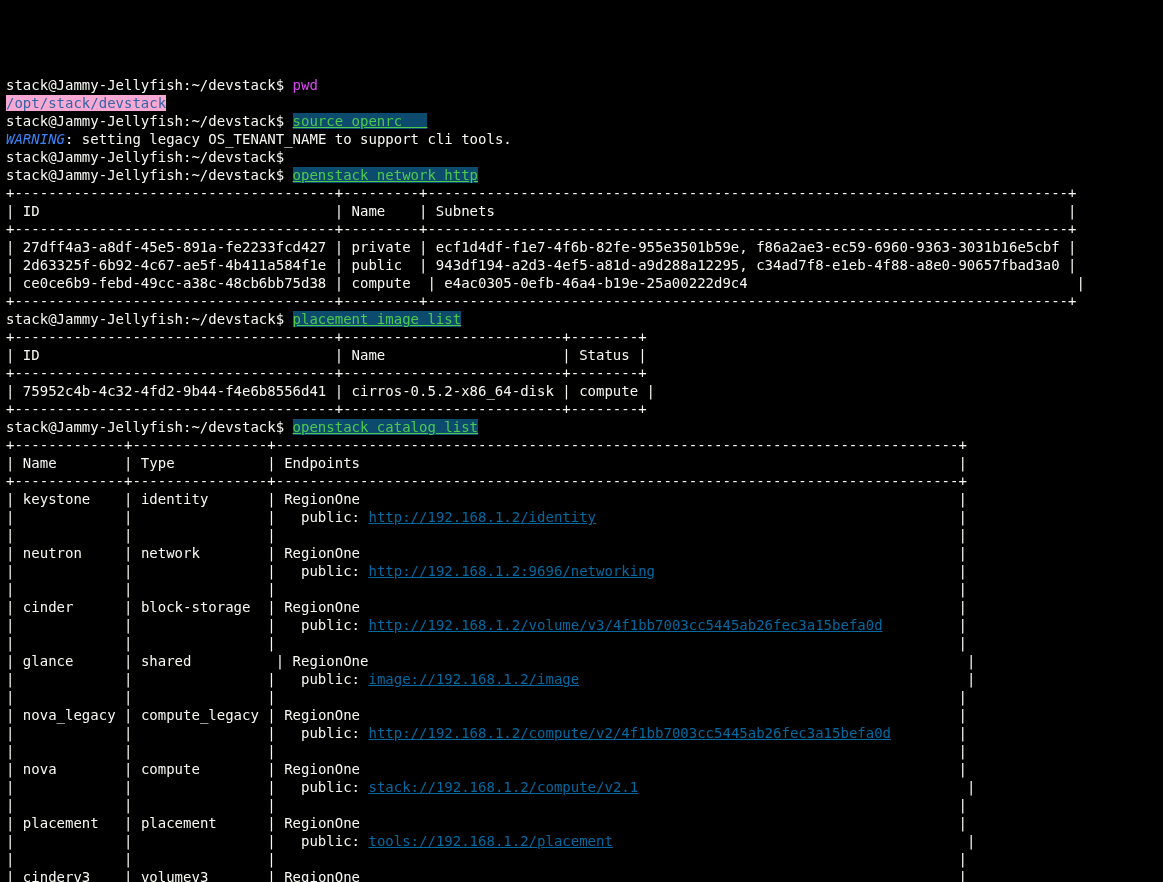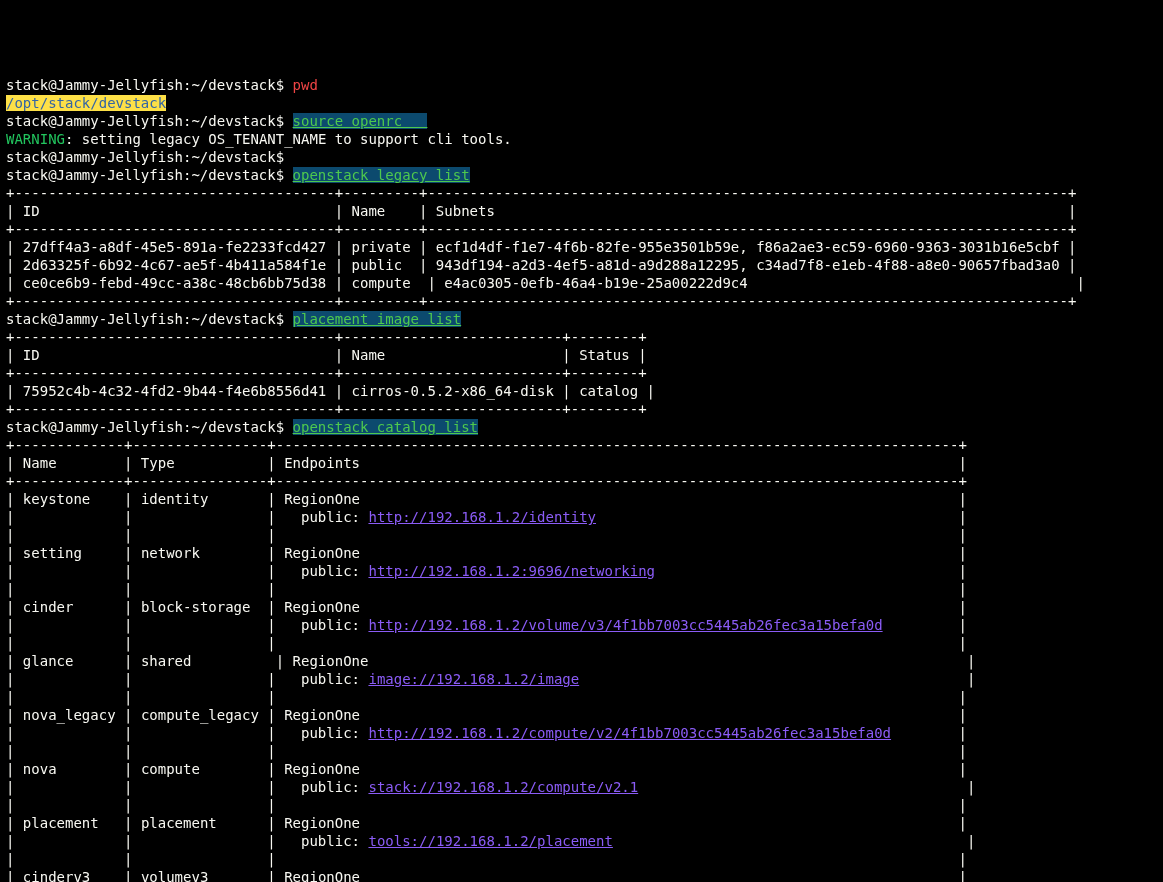--- a/index.html
+++ b/index.html
@@ -8,59 +8,59 @@
       color: #f8f8f2;
       font-family: "DejaVu Sans Mono", "Liberation Mono", "Courier New", monospace;
       font-size: 14px;
       line-height: 18px;
       padding: 4px 6px;
       white-space: pre;
       width: 1163px;
       height: 882px;
       overflow: hidden;
     }
-    .cmd-green { color: #ef4444; }
-    .warn-orange { color: #22c55e; }
+    .cmd-green { color: #d946ef; }
+    .warn-orange { color: #3b82f6; font-style: italic; }
     .hl-cmd { background: #0c4a6e; color: #4ec94e; padding: 0; text-decoration: underline; }
-    .hl-path { background: #fde047; color: #3465a4; }
-    .link { color: #8b5cf6; text-decoration: underline; }
+    .hl-path { background: #f9a8d4; color: #3465a4; }
+    .link { color: #0369a1; text-decoration: underline; }
     .row-line { letter-spacing: 0; }
   </style>
 </head>
 <body>
 
 
 
 <div id="terminal"><span>stack@Jammy-Jellyfish:~/devstack$ </span><span class="cmd-green">pwd</span>
 <span class="hl-path">/opt/stack/devstack</span>
 <span>stack@Jammy-Jellyfish:~/devstack$ </span><span class="hl-cmd">source openrc   </span>
 <span class="warn-orange">WARNING</span><span>: setting legacy OS_TENANT_NAME to support cli tools.</span>
 <span>stack@Jammy-Jellyfish:~/devstack$ </span>
-<span>stack@Jammy-Jellyfish:~/devstack$ </span><span class="hl-cmd">openstack legacy list</span>
+<span>stack@Jammy-Jellyfish:~/devstack$ </span><span class="hl-cmd">openstack network http</span>
 <span class="row-line">+--------------------------------------+---------+----------------------------------------------------------------------------+</span>
 <span>| ID                                   | Name    | Subnets                                                                    |</span>
 <span class="row-line">+--------------------------------------+---------+----------------------------------------------------------------------------+</span>
 <span>| 27dff4a3-a8df-45e5-891a-fe2233fcd427 | private | ecf1d4df-f1e7-4f6b-82fe-955e3501b59e, f86a2ae3-ec59-6960-9363-3031b16e5cbf |</span>
 <span>| 2d63325f-6b92-4c67-ae5f-4b411a584f1e | public  | 943df194-a2d3-4ef5-a81d-a9d288a12295, c34ad7f8-e1eb-4f88-a8e0-90657fbad3a0 |</span>
 <span>| ce0ce6b9-febd-49cc-a38c-48cb6bb75d38 | compute  | e4ac0305-0efb-46a4-b19e-25a00222d9c4                                       |</span>
 <span class="row-line">+--------------------------------------+---------+----------------------------------------------------------------------------+</span>
 <span>stack@Jammy-Jellyfish:~/devstack$ </span><span class="hl-cmd">placement image list</span>
 <span class="row-line">+--------------------------------------+--------------------------+--------+</span>
 <span>| ID                                   | Name                     | Status |</span>
 <span class="row-line">+--------------------------------------+--------------------------+--------+</span>
-<span>| 75952c4b-4c32-4fd2-9b44-f4e6b8556d41 | cirros-0.5.2-x86_64-disk | catalog |</span>
+<span>| 75952c4b-4c32-4fd2-9b44-f4e6b8556d41 | cirros-0.5.2-x86_64-disk | compute |</span>
 <span class="row-line">+--------------------------------------+--------------------------+--------+</span>
 <span>stack@Jammy-Jellyfish:~/devstack$ </span><span class="hl-cmd">openstack catalog list</span>
 <span class="row-line">+-------------+----------------+---------------------------------------------------------------------------------+</span>
 <span>| Name        | Type           | Endpoints                                                                       |</span>
 <span class="row-line">+-------------+----------------+---------------------------------------------------------------------------------+</span>
 | <span>keystone   </span> | <span>identity      </span> | <span>RegionOne                                                                      </span> |
 |             |                | <span>  public: </span><span class="link">http://192.168.1.2/identity</span>                                           |
 <span>|             |                |                                                                                 |</span>
-| <span>setting    </span> | <span>network       </span> | <span>RegionOne                                                                      </span> |
+| <span>neutron    </span> | <span>network       </span> | <span>RegionOne                                                                      </span> |
 |             |                | <span>  public: </span><span class="link">http://192.168.1.2:9696/networking</span>                                    |
 <span>|             |                |                                                                                 |</span>
 | <span>cinder     </span> | <span>block-storage </span> | <span>RegionOne                                                                      </span> |
 |             |                | <span>  public: </span><span class="link">http://192.168.1.2/volume/v3/4f1bb7003cc5445ab26fec3a15befa0d</span>         |
 <span>|             |                |                                                                                 |</span>
 | <span>glance     </span> | <span>shared         </span> | <span>RegionOne                                                                      </span> |
 |             |                | <span>  public: </span><span class="link">image://192.168.1.2/image</span>                                              |
 <span>|             |                |                                                                                 |</span>
 | <span>nova_legacy</span> | <span>compute_legacy</span> | <span>RegionOne                                                                      </span> |
 |             |                | <span>  public: </span><span class="link">http://192.168.1.2/compute/v2/4f1bb7003cc5445ab26fec3a15befa0d</span>        |

